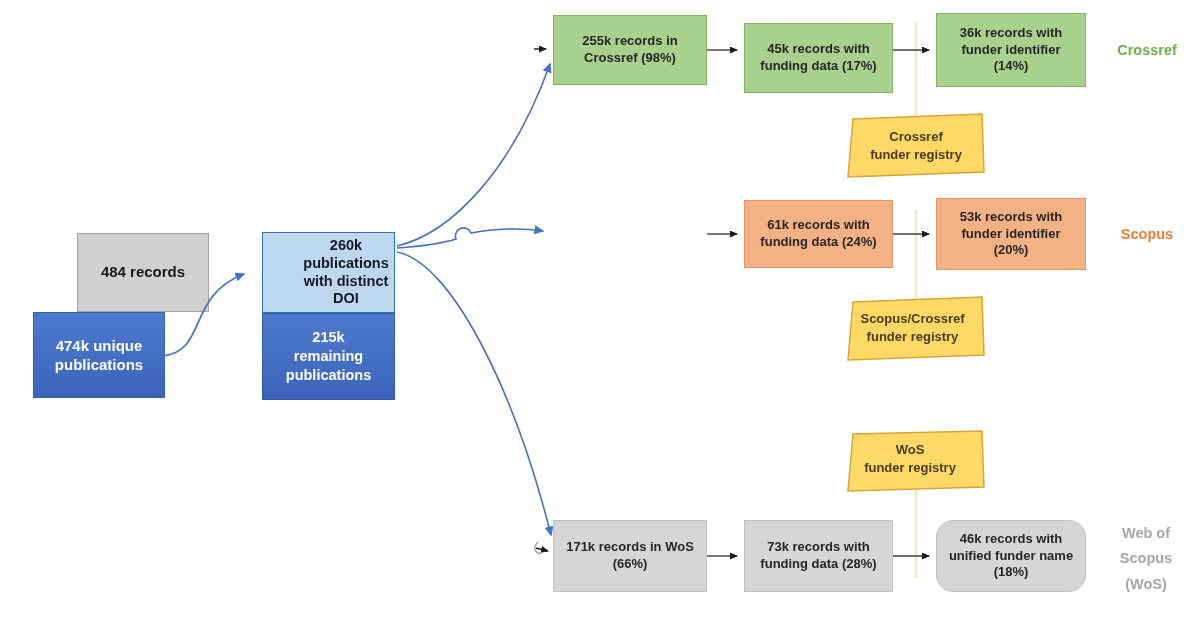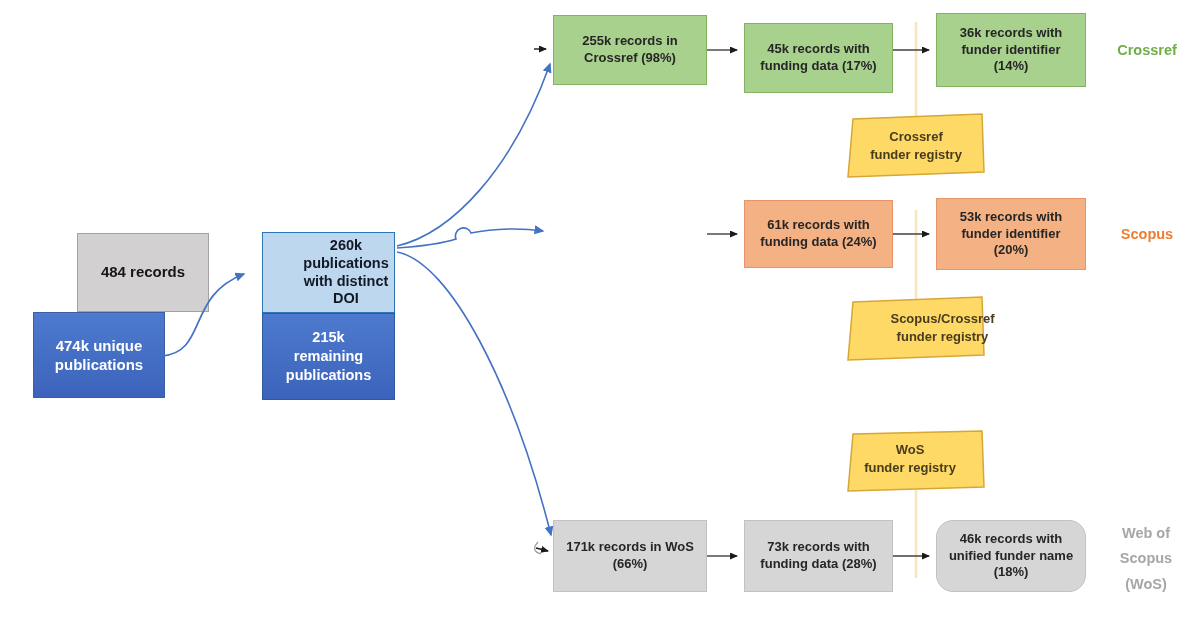--- a/index.html
+++ b/index.html
@@ -76,21 +76,21 @@
 funding data (28%)</div>
   <div class="box step grayrow" style="left:936px;top:520px;width:150px;height:72px;border-radius:17px;">46k records with
 unified funder name
 (18%)</div>
   <div class="side-label lbl-gray" style="left:1098px;top:520px;width:96px;height:78px;">Web of
 Scopus
 (WoS)</div>
 
   <div class="registry-label" style="left:850px;top:118px;width:132px;height:56px;">Crossref
 funder registry</div>
-  <div class="registry-label" style="left:880px;top:300px;width:125px;height:56px;">Scopus/Crossref
+  <div class="registry-label" style="left:850px;top:300px;width:125px;height:56px;">Scopus/Crossref
 funder registry</div>
   <div class="registry-label" style="left:850px;top:431px;width:120px;height:56px;">WoS
 funder registry</div>
 
   <svg id="arrow-layer" width="1200" height="618" viewBox="0 0 1200 618">
     <defs>
       <marker id="blueArrow" markerWidth="11" markerHeight="10" refX="8.5" refY="4.5" orient="auto" markerUnits="userSpaceOnUse">
         <path d="M0,0 L10,4.5 L0,9 Z" fill="#4472c4"></path>
       </marker>
       <marker id="blackArrow" markerWidth="9" markerHeight="8" refX="7" refY="3.5" orient="auto" markerUnits="userSpaceOnUse">

